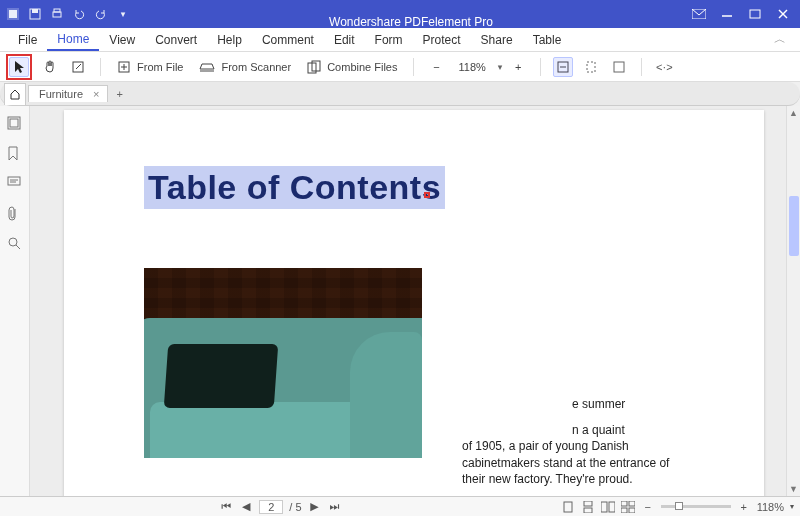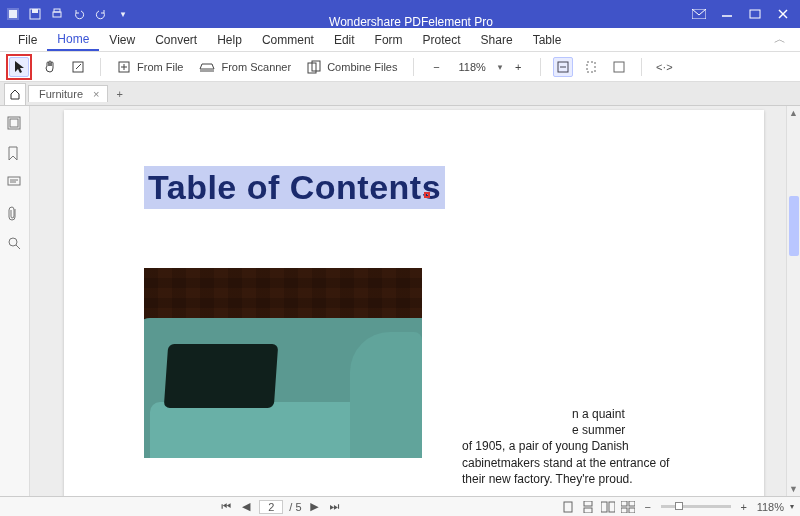--- a/index.html
+++ b/index.html
@@ -19,21 +19,21 @@
 
 .toolbar { height: 30px; background: #fff; border-bottom: 1px solid #ddd; display: flex; align-items: center; padding: 0 6px; font-size: 11px; gap: 8px; }
 .toolbar .sep { width: 1px; height: 18px; background: #ddd; margin: 0 4px; }
 .toolbar .tbtn { display: inline-flex; align-items: center; gap: 6px; color: #444; padding: 2px 4px; }
 .toolbar .iconbtn { width: 20px; height: 20px; display: inline-flex; align-items: center; justify-content: center; border: 1px solid transparent; border-radius: 2px; }
 .toolbar .iconbtn.hl { background: #e8ecff; border-color: #b9c6ff; }
 .toolbar .red-hl { border: 2px solid #d33; padding: 1px; }
 .zoom { display: flex; align-items: center; gap: 6px; color: #444; }
 .zoom .zval { padding: 1px 6px; }
 
-.tabstrip { height: 24px; background: #e9e9e9; border-bottom: 1px solid #ccc; display: flex; align-items: center; font-size: 11px; padding-left: 4px; }
+.tabstrip { height: 24px; background: #e9e9e9; border-bottom: 1px solid #ccc; display: flex; align-items: center; font-size: 11px; padding-left: 4px; border-radius: 12px; }
 .tabstrip .home { width: 22px; height: 22px; display: inline-flex; align-items: center; justify-content: center; background: #fff; border: 1px solid #ccc; border-bottom: none; }
 .tabstrip .tab { background: #fff; border: 1px solid #ccc; border-bottom: none; padding: 2px 8px 2px 10px; margin-left: 2px; display: flex; align-items: center; gap: 10px; color: #555; }
 .tabstrip .plus { padding: 0 8px; color: #666; }
 
 .work { display: flex; height: calc(516px - 28px - 24px - 30px - 24px - 20px); background: #ededed; position: relative; }
 .sidebar { width: 30px; background: #f7f7f7; border-right: 1px solid #ddd; display: flex; flex-direction: column; align-items: center; gap: 14px; padding-top: 10px; }
 .sidebar .sico { width: 16px; height: 16px; color: #666; }
 
 .canvas { flex: 1; position: relative; overflow: hidden; }
 .page { position: absolute; left: 34px; top: 4px; width: 700px; height: 600px; background: #fff; box-shadow: 0 1px 3px rgba(0,0,0,.2); }
@@ -264,22 +264,22 @@
         <h1>Table of Contents</h1>
       </div>
       <div class="photo">
         <div class="wall"></div>
         <div class="sofa"></div>
         <div class="seat"></div>
         <div class="arm"></div>
         <div class="pillow"></div>
       </div>
       <div class="body-text">
+        <p style="margin-top:-10px;text-indent:110px"><span>e summer</span></p>
         <p style="text-indent:110px"><span>n a quaint</span></p>
-        <p style="margin-top:-10px;text-indent:110px"><span>e summer</span></p>
         <p style="margin-top:-10px;text-indent:0"><span>of 1905, a pair of young Danish cabinetmakers stand at the entrance of their new factory. They're proud.</span></p>
 
       </div>
     </div>
 
     <div class="scrollbar-r">
       <div class="arrow">▲</div>
       <div class="thumb"></div>
       <div class="arrow" style="position:absolute;bottom:0;width:100%">▼</div>
     </div>

